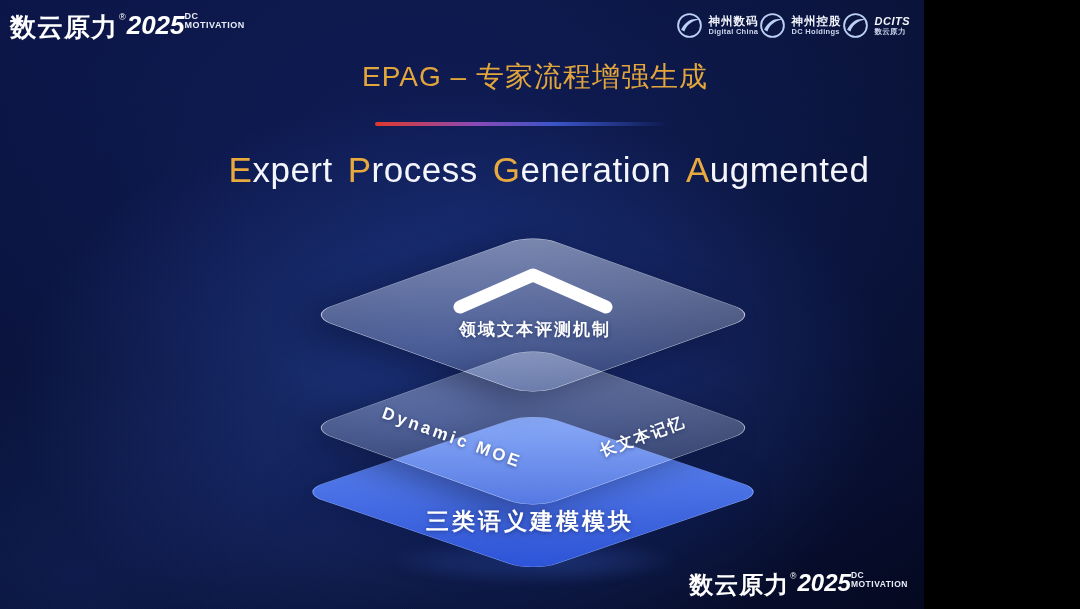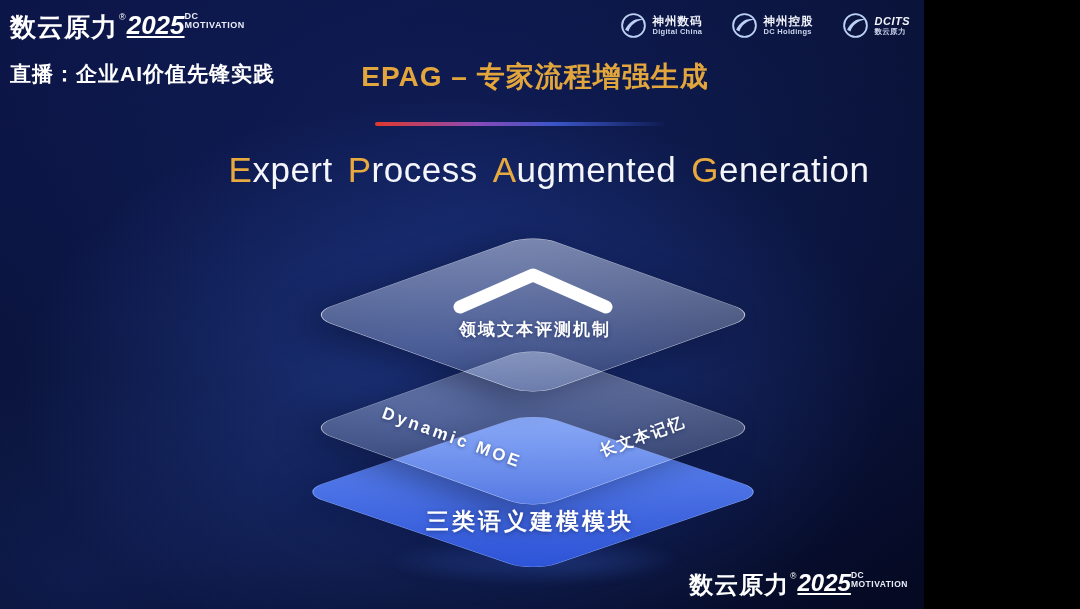--- a/index.html
+++ b/index.html
@@ -11,37 +11,37 @@
       radial-gradient(ellipse 620px 420px at 49% 64%, rgba(64,110,235,0.32), rgba(64,110,235,0) 70%),
       radial-gradient(ellipse 900px 700px at 52% 38%, rgba(28,52,150,0.38), rgba(28,52,150,0) 75%),
       radial-gradient(ellipse 500px 300px at 8% 95%, rgba(40,70,180,0.22), rgba(40,70,180,0) 70%),
       linear-gradient(155deg, #0b1342 0%, #081030 45%, #04081f 100%);
   }
 
   
   .brand { display:flex; align-items:flex-start; white-space:nowrap; }
   .brand .brand-cn { font-weight:900; letter-spacing:1px; }
   .brand .brand-reg { font-size:0.35em; margin:2px 1px 0 1px; }
-  .brand .brand-year { font-weight:900; font-style:italic; letter-spacing:0;text-decoration:underline; }
+  .brand .brand-year { font-weight:900; font-style:italic; letter-spacing:0; }
   .brand .brand-sub { display:flex; flex-direction:column; margin-top:2px;
     font-weight:700; color:#e9edf8; line-height:1.05; letter-spacing:0.5px; }
   .header-brand { position:absolute; left:10px; top:10px; font-size:26px; }
   .header-brand .brand-sub { font-size:9px; }
   .footer-brand { position:absolute; right:16px; bottom:8px; font-size:24px; }
   .footer-brand .brand-sub { font-size:8.5px; }
 
   
   .live-label { position:absolute; left:10px; top:60px; font-size:21px; font-weight:700; letter-spacing:1px; }
   .slide-title { position:absolute; left:535px; top:58px; transform:translateX(-50%);
-    font-size:28px; font-weight:700; color:#e2a63c; letter-spacing:1px; white-space:nowrap; }
+    font-size:28px; font-weight:400; color:#e2a63c; letter-spacing:1px; white-space:nowrap; }
   .divider { position:absolute; left:375px; top:122px; width:290px; height:4px; border-radius:2px;
     background:linear-gradient(90deg, #e0392c 0%, #8a4ab8 35%, #3a55c8 62%, rgba(30,50,140,0.08) 100%); }
 
   
-  .corner-logos { position:absolute; right:14px; top:12px; display:flex; gap:28px; align-items:flex-end; }
+  .corner-logos { position:absolute; right:14px; top:12px; display:flex; align-items:flex-end; }
   .logo-group { display:flex; align-items:center; gap:6px; }
   .logo-icon { width:27px; height:27px; }
   .logo-text { display:flex; flex-direction:column; line-height:1.15; }
   .logo-name { font-size:11.5px; font-weight:700; color:#f2f5fc; letter-spacing:1px; }
   .logo-sub  { font-size:7.5px; color:#ccd6ee; letter-spacing:0.3px;font-weight:bold; }
   .logo-name.latin { font-style:italic; font-size:11px; letter-spacing:0.5px; }
 
   
   .main-title { position:absolute; left:0; top:150px; width:1080px; display:flex;
     justify-content:center; gap:15px; font-size:35px; letter-spacing:0.5px; color:#f4f6fb;padding-left:18px; }
@@ -87,21 +87,20 @@
   <div class="brand header-brand">
     <span class="brand-cn">数云原力</span>
       <sup class="brand-reg">®</sup>
       <span class="brand-year">2025</span>
     <span class="brand-sub">
       <span>DC</span>
       <span>MOTIVATION</span>
     </span>
   </div>
 
-  <div class="live-label">直播：企业AI价值先锋实践</div>
 
   <div class="slide-title">EPAG – 专家流程增强生成</div>
 
   <div class="corner-logos">
     <div class="logo-group">
       <svg class="logo-icon" viewBox="0 0 32 32">
         <circle cx="16" cy="16" r="13.5" fill="none" stroke="#bcd0f4" stroke-width="2.2"></circle>
         <path d="M6 21 C 12 10, 20 7, 27 9 C 19 10.5, 12 16, 10 23 Z" fill="#bcd0f4"></path>
       </svg>
       <div class="logo-text">
@@ -129,22 +128,22 @@
         <span class="logo-sub">数云原力</span>
       </div>
     </div>
   </div>
 
   <div class="divider"></div>
 
   <div class="main-title">
     <span class="word"><span class="cap">E</span><span>xpert</span></span>
     <span class="word"><span class="cap">P</span><span>rocess</span></span>
+    <span class="word"><span class="cap">G</span><span>eneration</span></span>
     <span class="word"><span class="cap">A</span><span>ugmented</span></span>
-    <span class="word"><span class="cap">G</span><span>eneration</span></span>
   </div>
 
   <div class="stack">
     <div class="glow-floor"></div>
     <div class="diamond d-bottom"></div>
     <div class="diamond d-mid"></div>
     <div class="diamond d-top"></div>
     <svg class="chevron" width="170" height="58" viewBox="0 0 170 58">
       <path d="M 12 45 L 85 13 L 158 45" fill="none" stroke="#ffffff" stroke-width="13" stroke-linecap="round" stroke-linejoin="round"></path>
     </svg>

